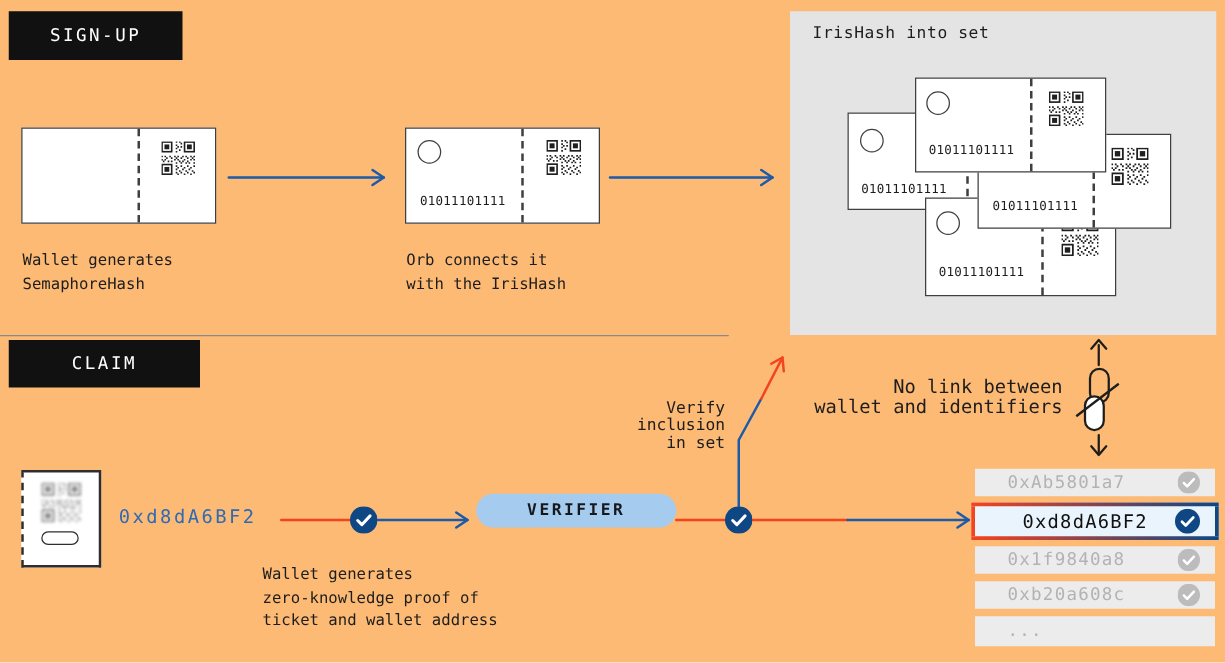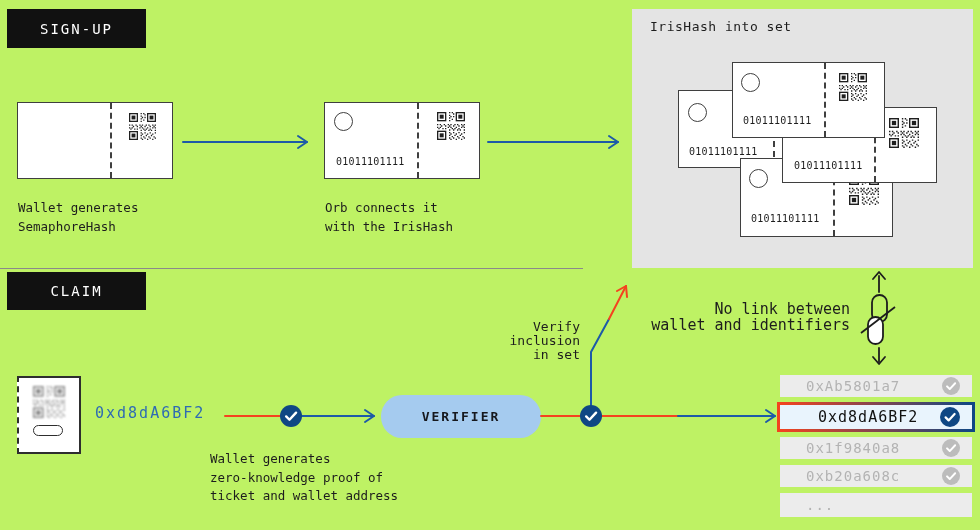--- a/index.html
+++ b/index.html
@@ -3,21 +3,21 @@
 <meta charset="utf-8">
 <style>
   :root{
     --blue:#1d5aa8; --orange:#f4431f; --navy:#0f4784; --ink:#1d1d1d;
     --pill_bg:#a5cbef; --gray_box:#e4e4e4; --row_bg:#ececec; --row_text:#b3b3b3;
     --seal_gray:#bcbcbc; --hl_bg:#e9f4fd; --divider:#8a8a8a; --address_blue:#2e6bb4;
   }
   *{margin:0;padding:0;box-sizing:border-box}
   html,body{background:#fff}
   body{font-family:"DejaVu Sans Mono","Liberation Mono",monospace;color:var(--ink)}
-  #stage{position:relative;width:980px;height:530px;background:#bef264;overflow:hidden}
+  #stage{position:relative;width:980px;height:530px;background:#fdba74;overflow:hidden}
 
   .abs{position:absolute}
   .section-label{background:#111;color:#fff;display:flex;align-items:center;justify-content:center;
     font-size:14px;letter-spacing:2px}
   .caption{font-size:12.5px;line-height:18.5px;white-space:pre-line;color:var(--ink)}
   .caption.right{text-align:right}
 
   
   .ticket{background:#fff;border:1.5px solid #3f3f3f}
   .tear{position:absolute;top:0;bottom:0;width:0;border-left:2px dashed #3f3f3f}
@@ -134,34 +134,34 @@
   <div class="abs ticket" style="left:732px;top:62px;width:153px;height:76px;z-index:4">
     <span class="punch" style="left:8px;top:10px"></span>
     <span class="binary" style="left:10px;top:52px">01011101111</span>
     <span class="tear" style="left:91px"></span>
     <svg class="qr" style="left:106px;top:10px" width="28" height="28">
         <use href="#qr"></use>
       </svg>
   </div>
 
   <div class="abs divider" style="left:0;top:268px;width:583px;height:1px"></div>
-  <div class="abs section-label" style="left:7px;top:272px;width:139px;height:38px">
+  <div class="abs section-label" style="left:7px;top:272px;width:153px;height:38px">
     <span>CLAIM</span>
   </div>
 
   <div class="abs phone" style="left:17px;top:376px;width:64px;height:78px">
     <svg class="qr" style="left:14px;top:8px" width="32" height="32">
         <use href="#qr"></use>
       </svg>
     <span class="home-pill"></span>
   </div>
 
   <div class="abs claim-address" style="left:95px;top:404px">0xd8dA6BF2</div>
 
-  <div class="abs verifier-pill" style="left:381px;top:395px;width:160px;height:43px">
+  <div class="abs verifier-pill" style="left:381px;top:395px;width:160px;height:27px">
     <span>VERIFIER</span>
   </div>
 
   <div class="abs caption" style="left:210px;top:450px">Wallet generates
 zero-knowledge proof of
 ticket and wallet address</div>
   <div class="abs caption right" style="right:400px;top:320px;font-size:13px;line-height:14px">Verify
 inclusion
 in set</div>
   <div class="abs caption right" style="right:130px;top:301px;font-size:15px;line-height:16px">No link between

